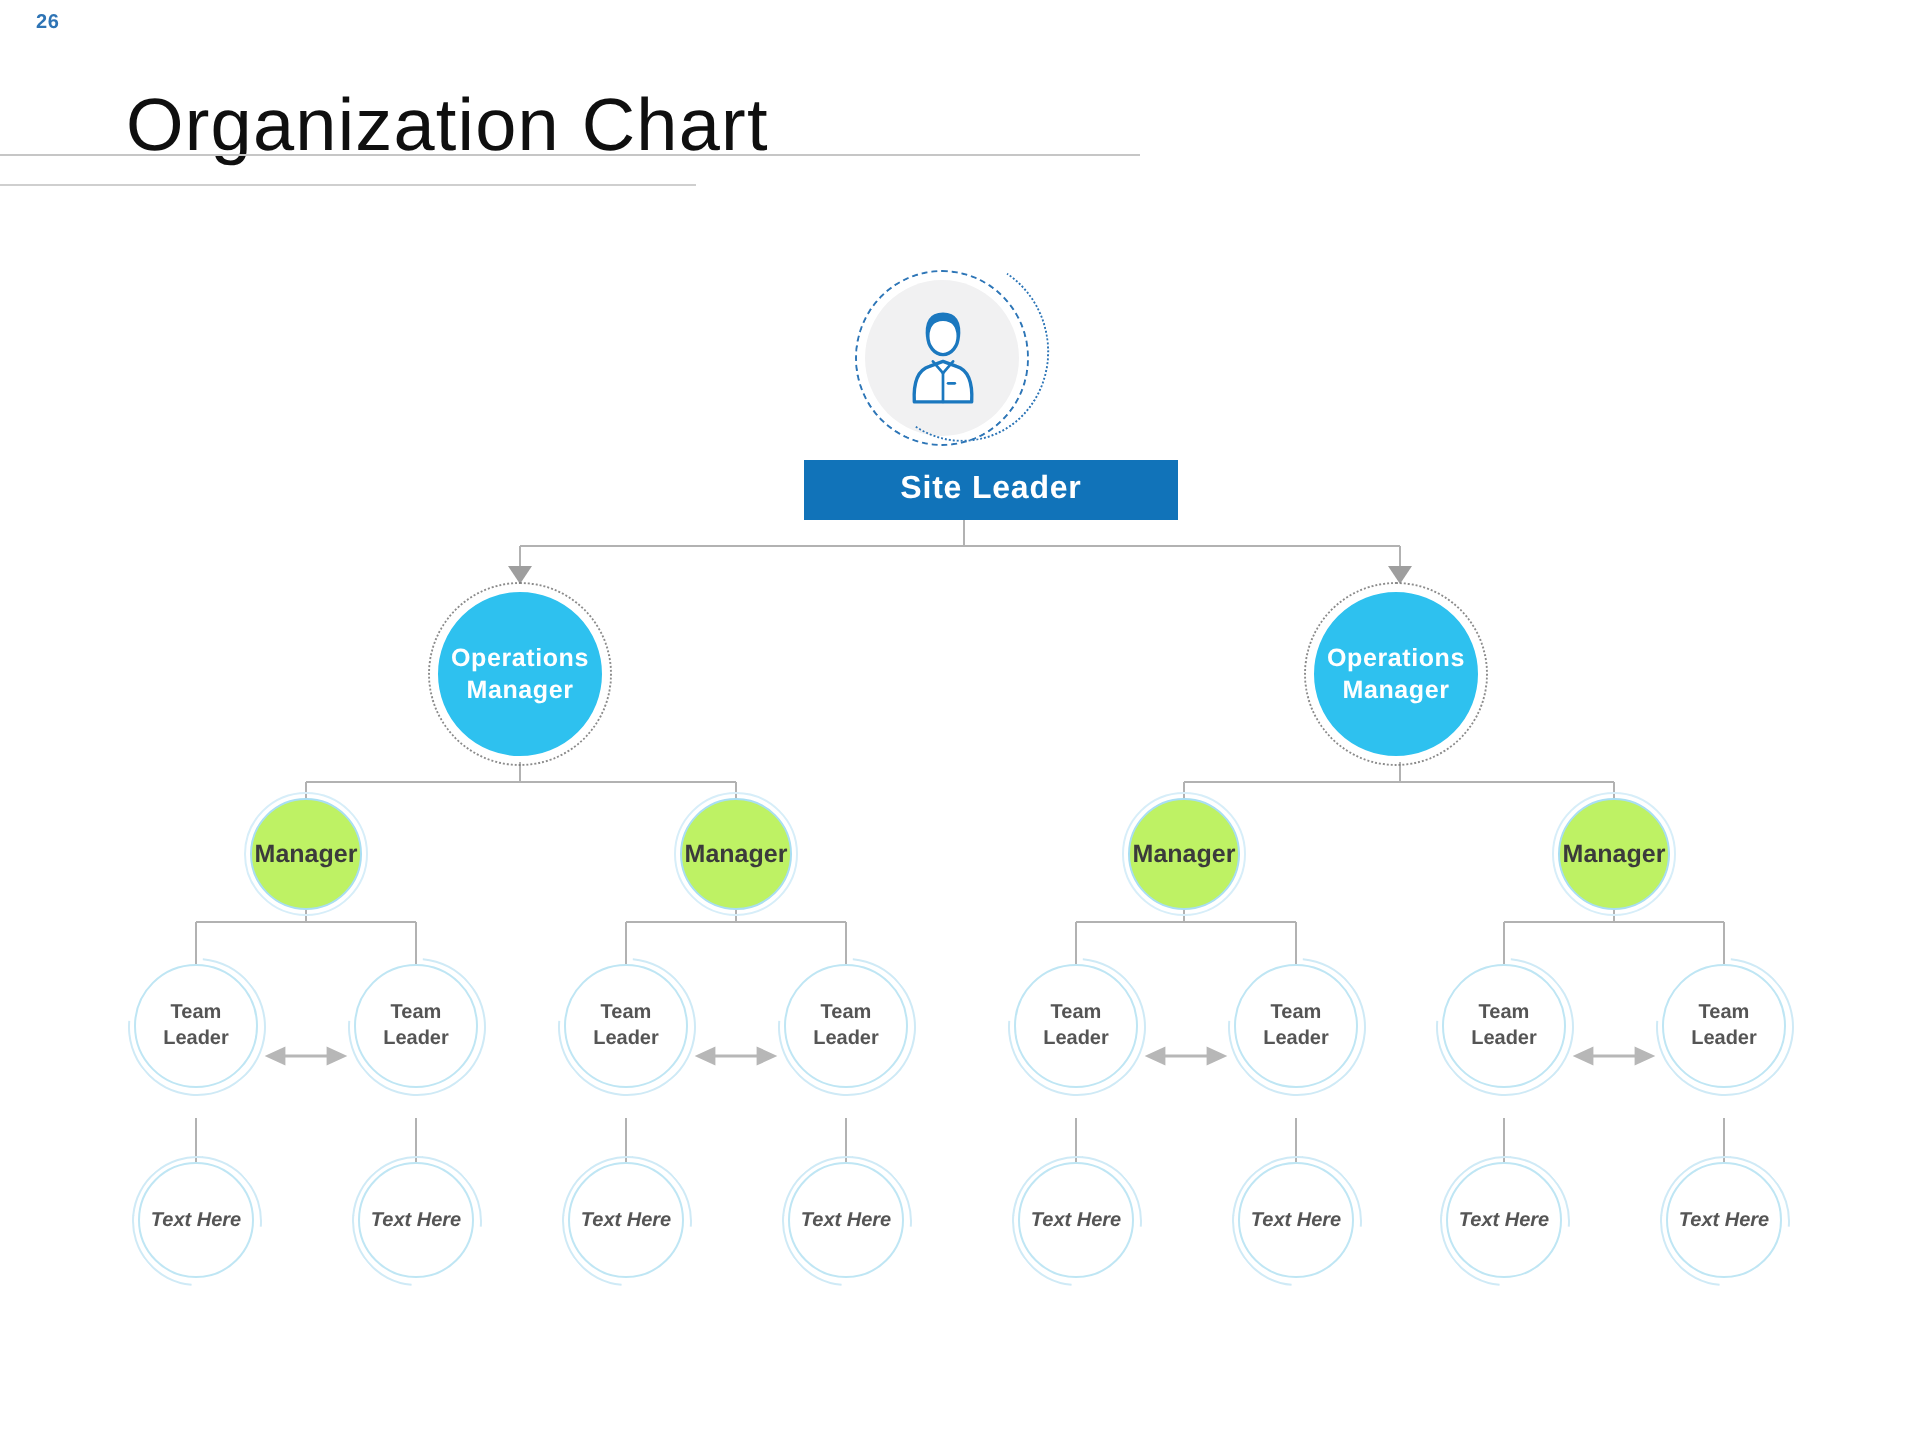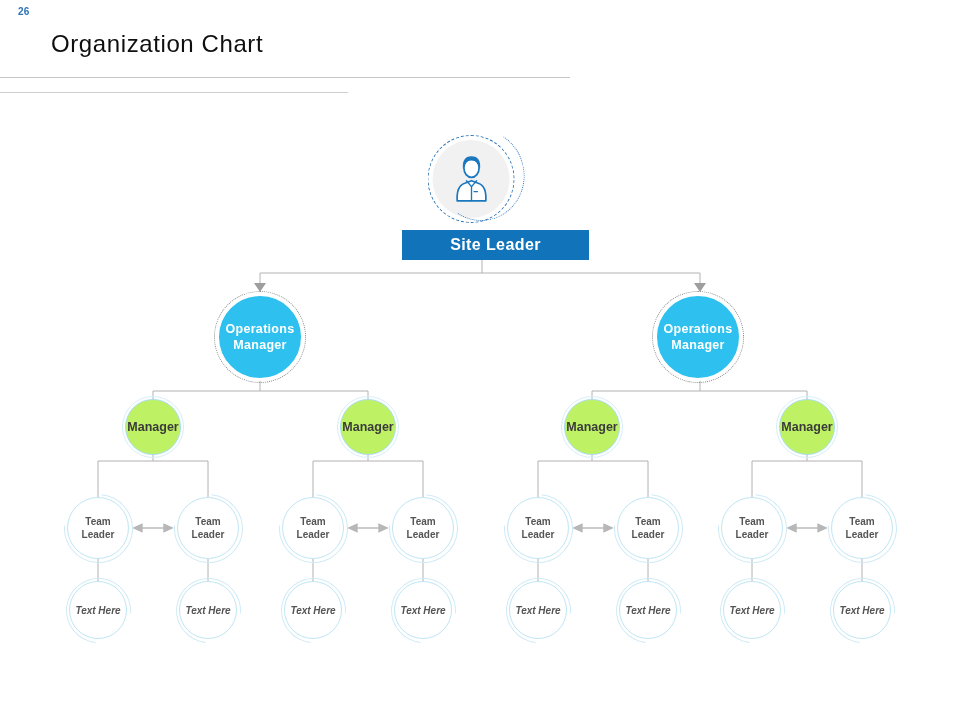--- a/index.html
+++ b/index.html
@@ -6,21 +6,21 @@
   .slide{
     position:relative; width:960px; height:720px; background:#ffffff;
     font-family:"Liberation Sans", sans-serif; overflow:hidden; margin:0 auto;
   }
   
   .page-number{
     position:absolute; left:18px; top:6px; font-size:10px; font-weight:700;
     color:#2e74b5; letter-spacing:0.3px;
   }
   .title{
-    position:absolute; left:47px; top:26px; margin:4px; font-size:24px;
+    position:absolute; left:47px; top:26px; margin:16px; font-size:37px;
     font-weight:400; color:#0f0f0f; letter-spacing:0.6px;
   }
   .rule{position:absolute; left:0; height:1px; background:#c6c6c6;}
   .rule-long{top:77px; width:570px;}
   .rule-short{top:92px; width:348px; background:#cfcfcf;}
 
   
   .connectors{position:absolute; left:0; top:0; z-index:1; pointer-events:none;}
 
   
@@ -85,21 +85,21 @@
   .tl-circle::before, .th-circle::before{
     content:""; position:absolute; inset:-4.5px; border-radius:50%;
     border:1.2px solid #cfeaf6; border-top-color:transparent;
     transform:rotate(-40deg);
   }
   .th-circle::before{transform:rotate(140deg);}
   .tl-circle .label, .th-circle .label{width:46px;}
   
   .c1{left:98px;}  .c2{left:208px;} .c3{left:313px;} .c4{left:423px;}
   .c5{left:538px;} .c6{left:648px;} .c7{left:752px;} .c8{left:862px;}
-  .row-tl{top:528px;}
+  .row-tl{top:513px;}
   .row-th{top:610px;}
 
   
   .person-svg{width:54px; height:56px; display:block;}
 </style>
 </head>
 <body>
 
 <div class="slide">
 

